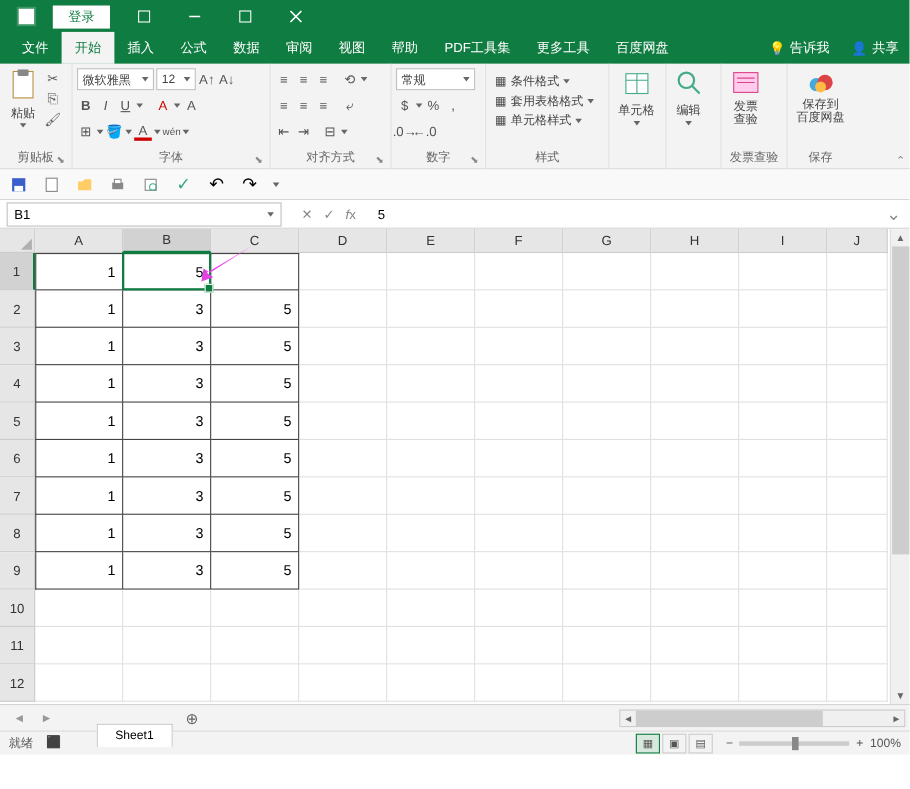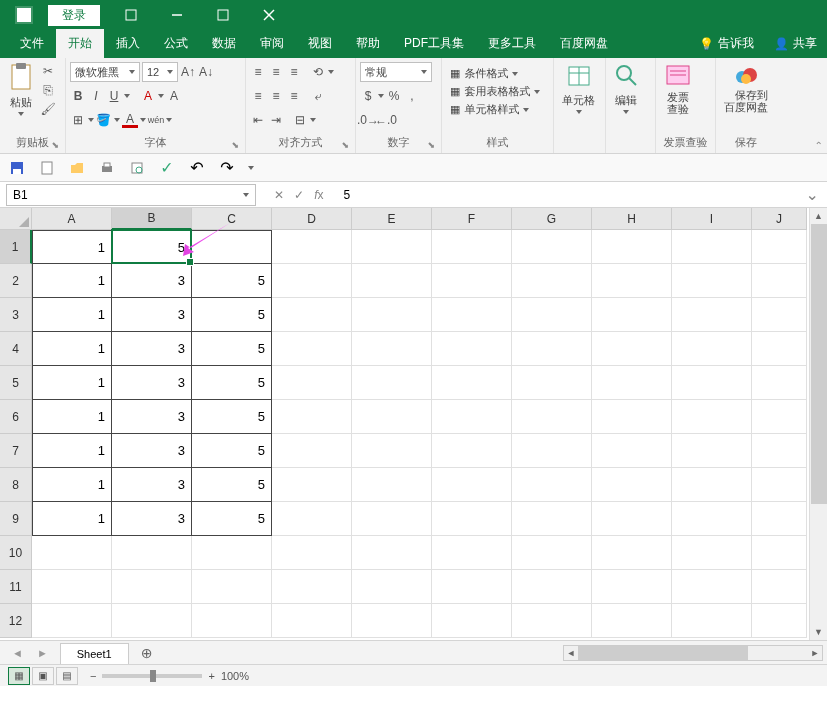--- a/index.html
+++ b/index.html
@@ -64,21 +64,21 @@
 .activecell { position: absolute; border: 2px solid #0f7c41; pointer-events: none; }
 .activecell::after { content: ''; position: absolute; right: -4px; bottom: -4px; width: 6px; height: 6px; background: #0f7c41; border: 1px solid #fff; }
 
 
 .arrow-annot { position: absolute; pointer-events: none; }
 
 
 .sheettabs { height: 24px; background: #f3f3f3; border-top: 1px solid #d4d4d4; display: flex; align-items: center; font-size: 11px; position: relative; }
 .sheettabs .nav { display: flex; padding: 0 6px; gap: 2px; color: #999; }
 .sheettabs .nav span { padding: 0 6px; }
-.sheettabs .tab { background: #fff; border: 1px solid #ccc; border-bottom: none; padding: 4px 16px; position: relative; top: 1px; }
+.sheettabs .tab { background: #fff; border: 1px solid #ccc; border-bottom: none; padding: 4px 16px; position: relative; top: 16px; margin-left: 28px; }
 .sheettabs .addtab { padding: 0 12px; color: #666; font-size: 14px; }
 .hscroll { flex: 1; display: flex; align-items: center; justify-content: flex-end; padding-right: 4px; }
 .hscroll .track { width: 260px; height: 16px; background: #f0f0f0; border: 1px solid #ccc; position: relative; }
 .hscroll .thumb { position: absolute; left: 14px; top: 0; width: 170px; height: 14px; background: #cdcdcd; }
 .hscroll .arr { width: 14px; height: 14px; position: absolute; top: 0; display: flex; align-items: center; justify-content: center; font-size: 9px; color: #666; }
 
 
 .vscroll { position: absolute; right: 0; top: 0; width: 18px; height: 432px; background: #f0f0f0; border-left: 1px solid #ddd; }
 .vscroll .arr { height: 16px; display: flex; align-items: center; justify-content: center; font-size: 9px; color: #666; }
 .vscroll .thumb { position: absolute; top: 16px; left: 1px; width: 16px; height: 280px; background: #cdcdcd; }
@@ -332,21 +332,21 @@
   </div>
 
   <div class="rgroup" style="width:60px;border-right:none">
     <div class="content">
       <div class="bigcol">
         <svg width="28" height="24">
             <circle cx="10" cy="14" r="6" fill="#4ad"></circle>
             <circle cx="18" cy="12" r="7" fill="#d44"></circle>
             <circle cx="14" cy="16" r="5" fill="#fb4"></circle>
           </svg>
-        <div class="txt" style="white-space:pre-line;text-align:right;line-height:1.1">保存到
+        <div class="txt" style="white-space:pre-line;text-align:center;line-height:1.1">保存到
 百度网盘</div>
       </div>
     </div>
     <div class="label"><span>保存</span></div>
   </div>
   <div style="position:absolute;right:4px;top:140px;font-size:10px;color:#888">⌃</div>
 </div>
 
 <div class="qat">
   <div class="qbtn">
@@ -576,20 +576,24 @@
   <div class="hscroll">
     <div class="track">
       <div class="arr" style="left:0">◄</div>
       <div class="thumb"></div>
       <div class="arr" style="right:0">►</div>
     </div>
   </div>
 </div>
 
 <div class="statusbar">
+  <div class="left">
+    <span>就绪</span>
+    <span>⬛</span>
+  </div>
   <div class="views">
     <div class="vbtn active">▦</div>
     <div class="vbtn">▣</div>
     <div class="vbtn">▤</div>
   </div>
   <div class="zoom">
     <span>−</span>
     <div class="zslider">
         <div class="handle"></div>
       </div>

